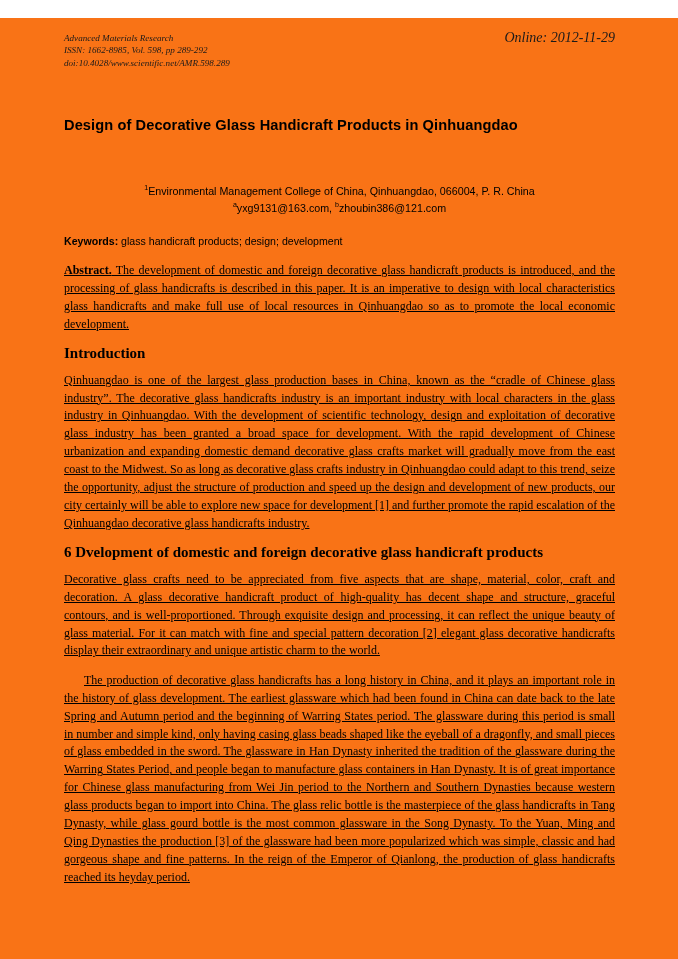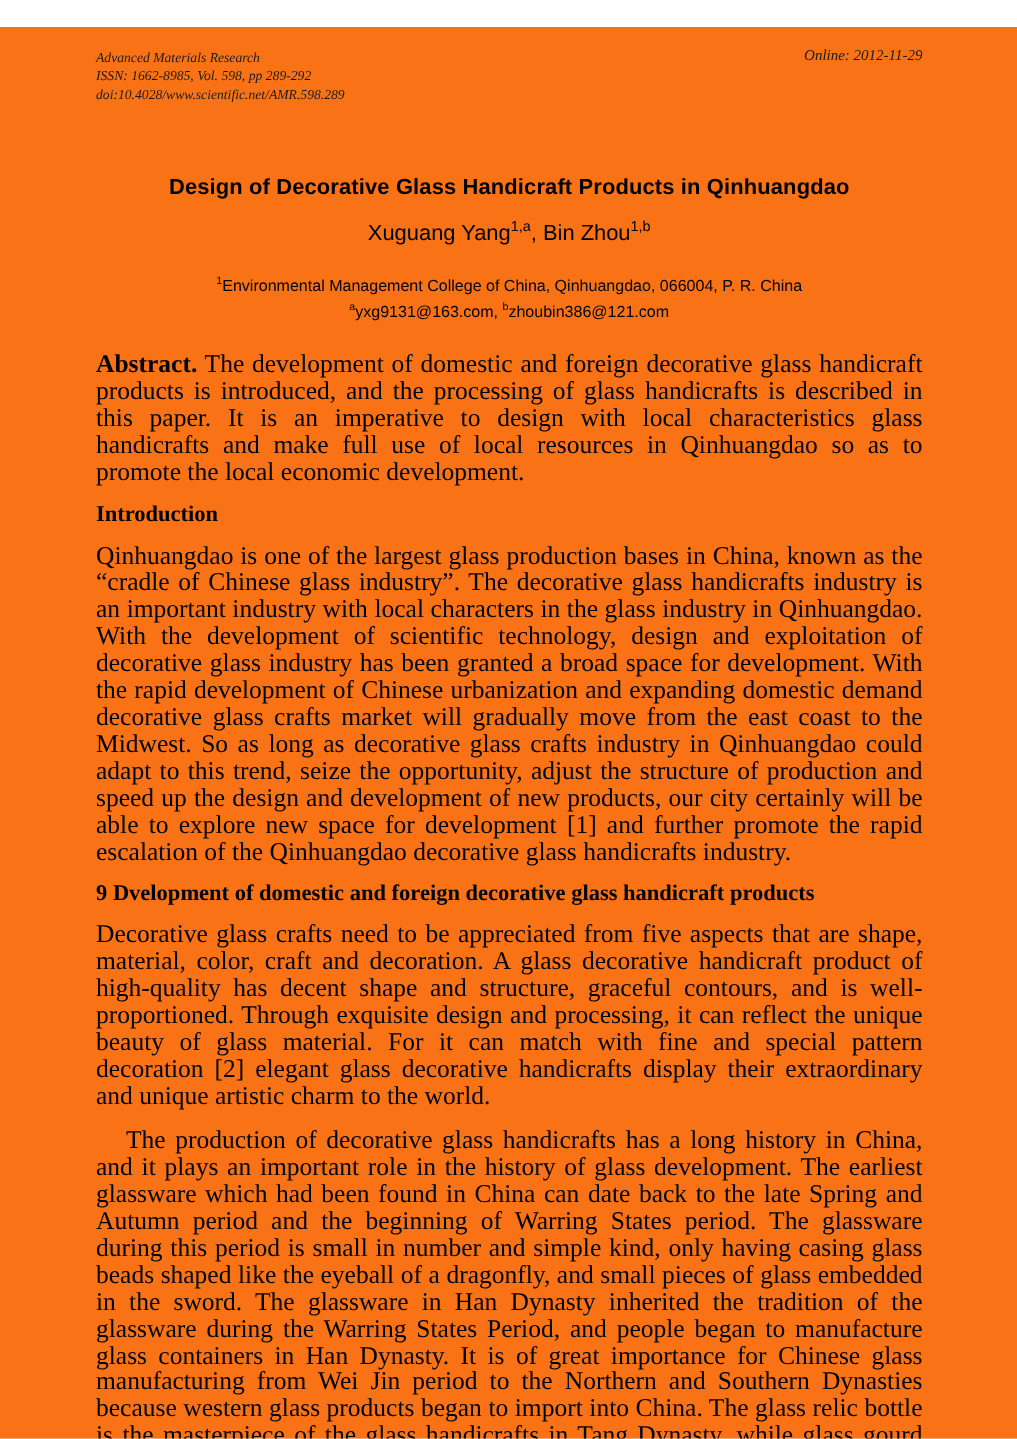--- a/index.html
+++ b/index.html
@@ -40,30 +40,29 @@
   }
   .journal-header .hdr-row {
     position: relative;
     white-space: nowrap;
   }
   .journal-header .hdr-online {
     position: absolute;
     right: 0;
     top: 0;
     font-style: italic;
-    font-size: 10px;
+    font-size: 14px;
   }
 
   
   .paper-title {
     position: absolute;
     left: 64px;
     top: 88px;
     width: 551px;
-    text-align: center;
     font-family: "Liberation Sans", "DejaVu Sans", sans-serif;
     font-weight: bold;
     font-size: 14.6px;
     letter-spacing: 0.1px;
     line-height: 19px;
   }
 
   .author-line {
     position: absolute;
     left: 64px;
@@ -105,25 +104,26 @@
     font-size: 10.6px;
     line-height: 15px;
     margin: 0 0 13px 0;
   }
   .keywords b {
     font-weight: bold;
   }
 
   p.body-text {
     margin: 0 0 11.5px 0;
-    font-size: 17px;
+    font-size: 12px;
     line-height: 17.9px;
     text-align: justify;
     text-justify: inter-word;
     hyphens: none;
+    text-decoration: underline;
   }
   p.body-text.indent {
     text-indent: 20px;
   }
   p.body-text b,
   p.body-text strong {
     font-weight: bold;
   }
 
   h2.section-heading {
@@ -145,39 +145,37 @@
     <div class="hdr-row">
       <span>Advanced Materials Research</span>
       <span class="hdr-online">Online: 2012-11-29</span>
     </div>
     <div class="hdr-row">ISSN: 1662-8985, Vol. 598, pp 289-292</div>
     <div class="hdr-row">doi:10.4028/www.scientific.net/AMR.598.289</div>
   </div>
 
   <h1 class="paper-title">Design of Decorative Glass Handicraft Products in Qinhuangdao</h1>
 
-  <div class="author-line">
-    <span>Xuguang Yang</span><sup>1,a</sup><span>, </span><span>Bin Zhou</span><sup>1,b</sup>
-  </div>
 
   <div class="affiliation">
     <div><sup>1</sup><span>Environmental Management College of China, Qinhuangdao, 066004, P. R. China</span></div>
     <div><sup>a</sup><span>yxg9131@163.com</span><span>, </span><sup>b</sup><span>zhoubin386@121.com</span></div>
   </div>
 
   <div class="content">
 
+    <p class="keywords"><b>Keywords:</b><span> glass handicraft products; design; development</span></p>
 
     <p class="body-text"><b>Abstract.</b><span> The development of domestic and foreign decorative glass handicraft products is introduced, and the processing of glass handicrafts is described in this paper. It is an imperative to design with local characteristics glass handicrafts and make full use of local resources in Qinhuangdao so as to promote the local economic development.</span></p>
 
     <h2 class="section-heading sec-gap">Introduction</h2>
 
     <p class="body-text">Qinhuangdao is one of the largest glass production bases in China, known as the “cradle of Chinese glass industry”. The decorative glass handicrafts industry is an important industry with local characters in the glass industry in Qinhuangdao. With the development of scientific technology, design and exploitation of decorative glass industry has been granted a broad space for development. With the rapid development of Chinese urbanization and expanding domestic demand decorative glass crafts market will gradually move from the east coast to the Midwest. So as long as decorative glass crafts industry in Qinhuangdao could adapt to this trend, seize the opportunity, adjust the structure of production and speed up the design and development of new products, our city certainly will be able to explore new space for development [1] and further promote the rapid escalation of the Qinhuangdao decorative glass handicrafts industry.</p>
 
-    <h2 class="section-heading sec-gap">9 Dvelopment of domestic and foreign decorative glass handicraft products</h2>
+    <h2 class="section-heading sec-gap">6 Dvelopment of domestic and foreign decorative glass handicraft products</h2>
 
     <p class="body-text">Decorative glass crafts need to be appreciated from five aspects that are shape, material, color, craft and decoration. A glass decorative handicraft product of high-quality has decent shape and structure, graceful contours, and is well-proportioned. Through exquisite design and processing, it can reflect the unique beauty of glass material. For it can match with fine and special pattern decoration [2] elegant glass decorative handicrafts display their extraordinary and unique artistic charm to the world.</p>
 
     <p class="body-text indent">The production of decorative glass handicrafts has a long history in China, and it plays an important role in the history of glass development. The earliest glassware which had been found in China can date back to the late Spring and Autumn period and the beginning of Warring States period. The glassware during this period is small in number and simple kind, only having casing glass beads shaped like the eyeball of a dragonfly, and small pieces of glass embedded in the sword. The glassware in Han Dynasty inherited the tradition of the glassware during the Warring States Period, and people began to manufacture glass containers in Han Dynasty. It is of great importance for Chinese glass manufacturing from Wei Jin period to the Northern and Southern Dynasties because western glass products began to import into China. The glass relic bottle is the masterpiece of the glass handicrafts in Tang Dynasty, while glass gourd bottle is the most common glassware in the Song Dynasty. To the Yuan, Ming and Qing Dynasties the production [3] of the glassware had been more popularized which was simple, classic and had gorgeous shape and fine patterns. In the reign of the Emperor of Qianlong, the production of glass handicrafts reached its heyday period.</p>
 
   </div>
 
 </div>
 
 </body></html>

